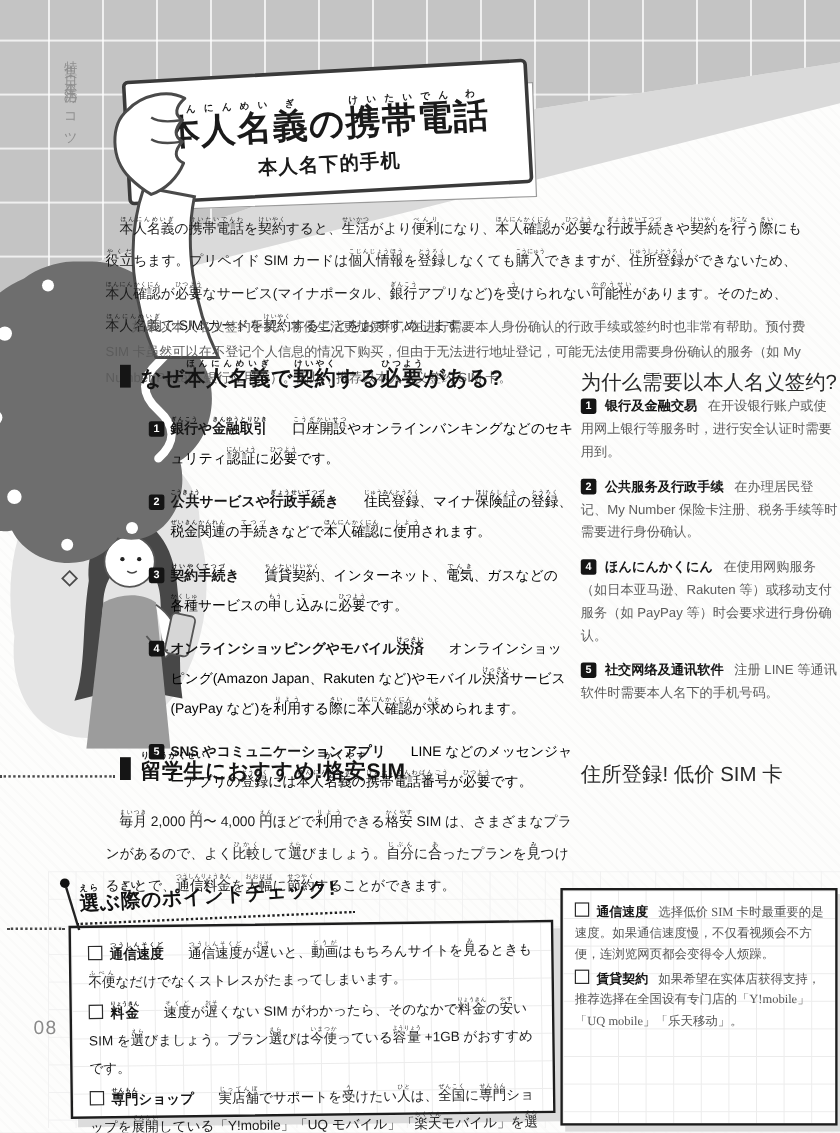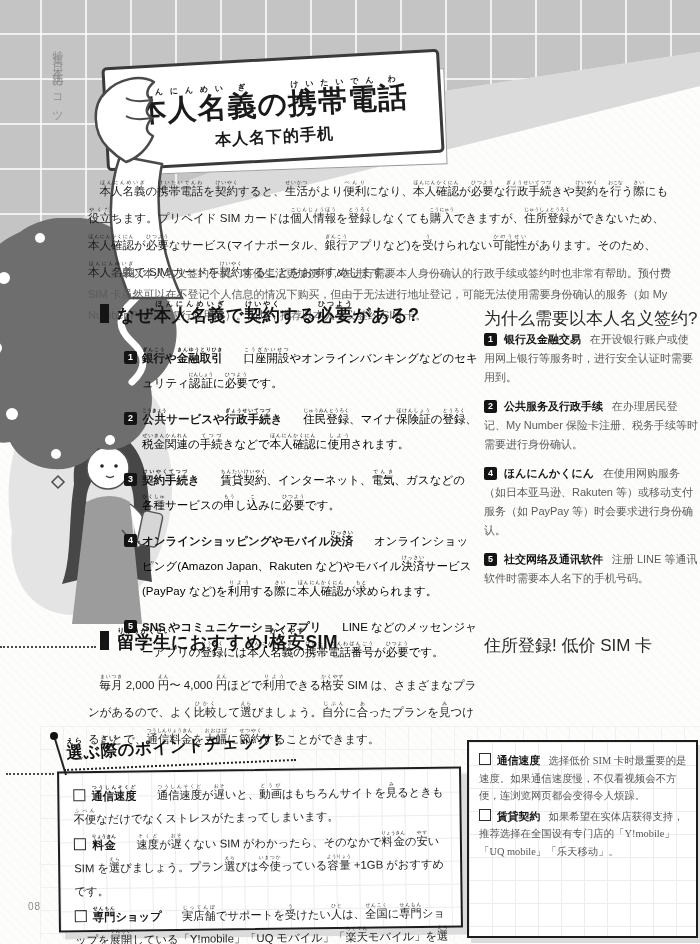--- a/index.html
+++ b/index.html
@@ -77,21 +77,21 @@
     border:2.5px solid #1d1d1d;box-shadow:4px 5px 0 #dcdcdc;z-index:7;
     background-image:linear-gradient(#ececec 1px,transparent 1px),linear-gradient(90deg,#ececec 1px,transparent 1px);
     background-size:23px 23px;padding:10px 9px 0 10px;box-sizing:border-box;}
   .box-zh-head{font-size:13px;font-weight:800;color:#161616;margin-bottom:7px;letter-spacing:.5px;}
   .checkbox{display:inline-block;width:10px;height:10px;border:1.5px solid #2c2c2c;background:#fff;
     margin-right:6px;vertical-align:-1px;}
   .box-ja .citem{font-size:11.3px;line-height:23px;margin-bottom:3px;color:#1c1c1c;}
   .box-zh .citem{font-size:10.4px;line-height:17.5px;margin-bottom:3px;color:#555;font-family:Liberation Serif, serif;}
   .box-zh .term{font-size:10.8px;}
   .pin{position:absolute;left:46px;top:729px;z-index:9;}
-  .page-num{position:absolute;left:28px;top:901px;font-size:10px;color:#8a8a8a;z-index:6;letter-spacing:1px;}
+  .page-num{position:absolute;left:28px;top:849px;font-size:16px;color:#8a8a8a;z-index:6;letter-spacing:1px;}
 </style>
 </head>
 <body>
 
 <div class="page">
 
   <div class="header-wedge"></div>
   <div class="header-band"></div>
 
   <div class="side-label">特集・日本生活のコツ</div>

